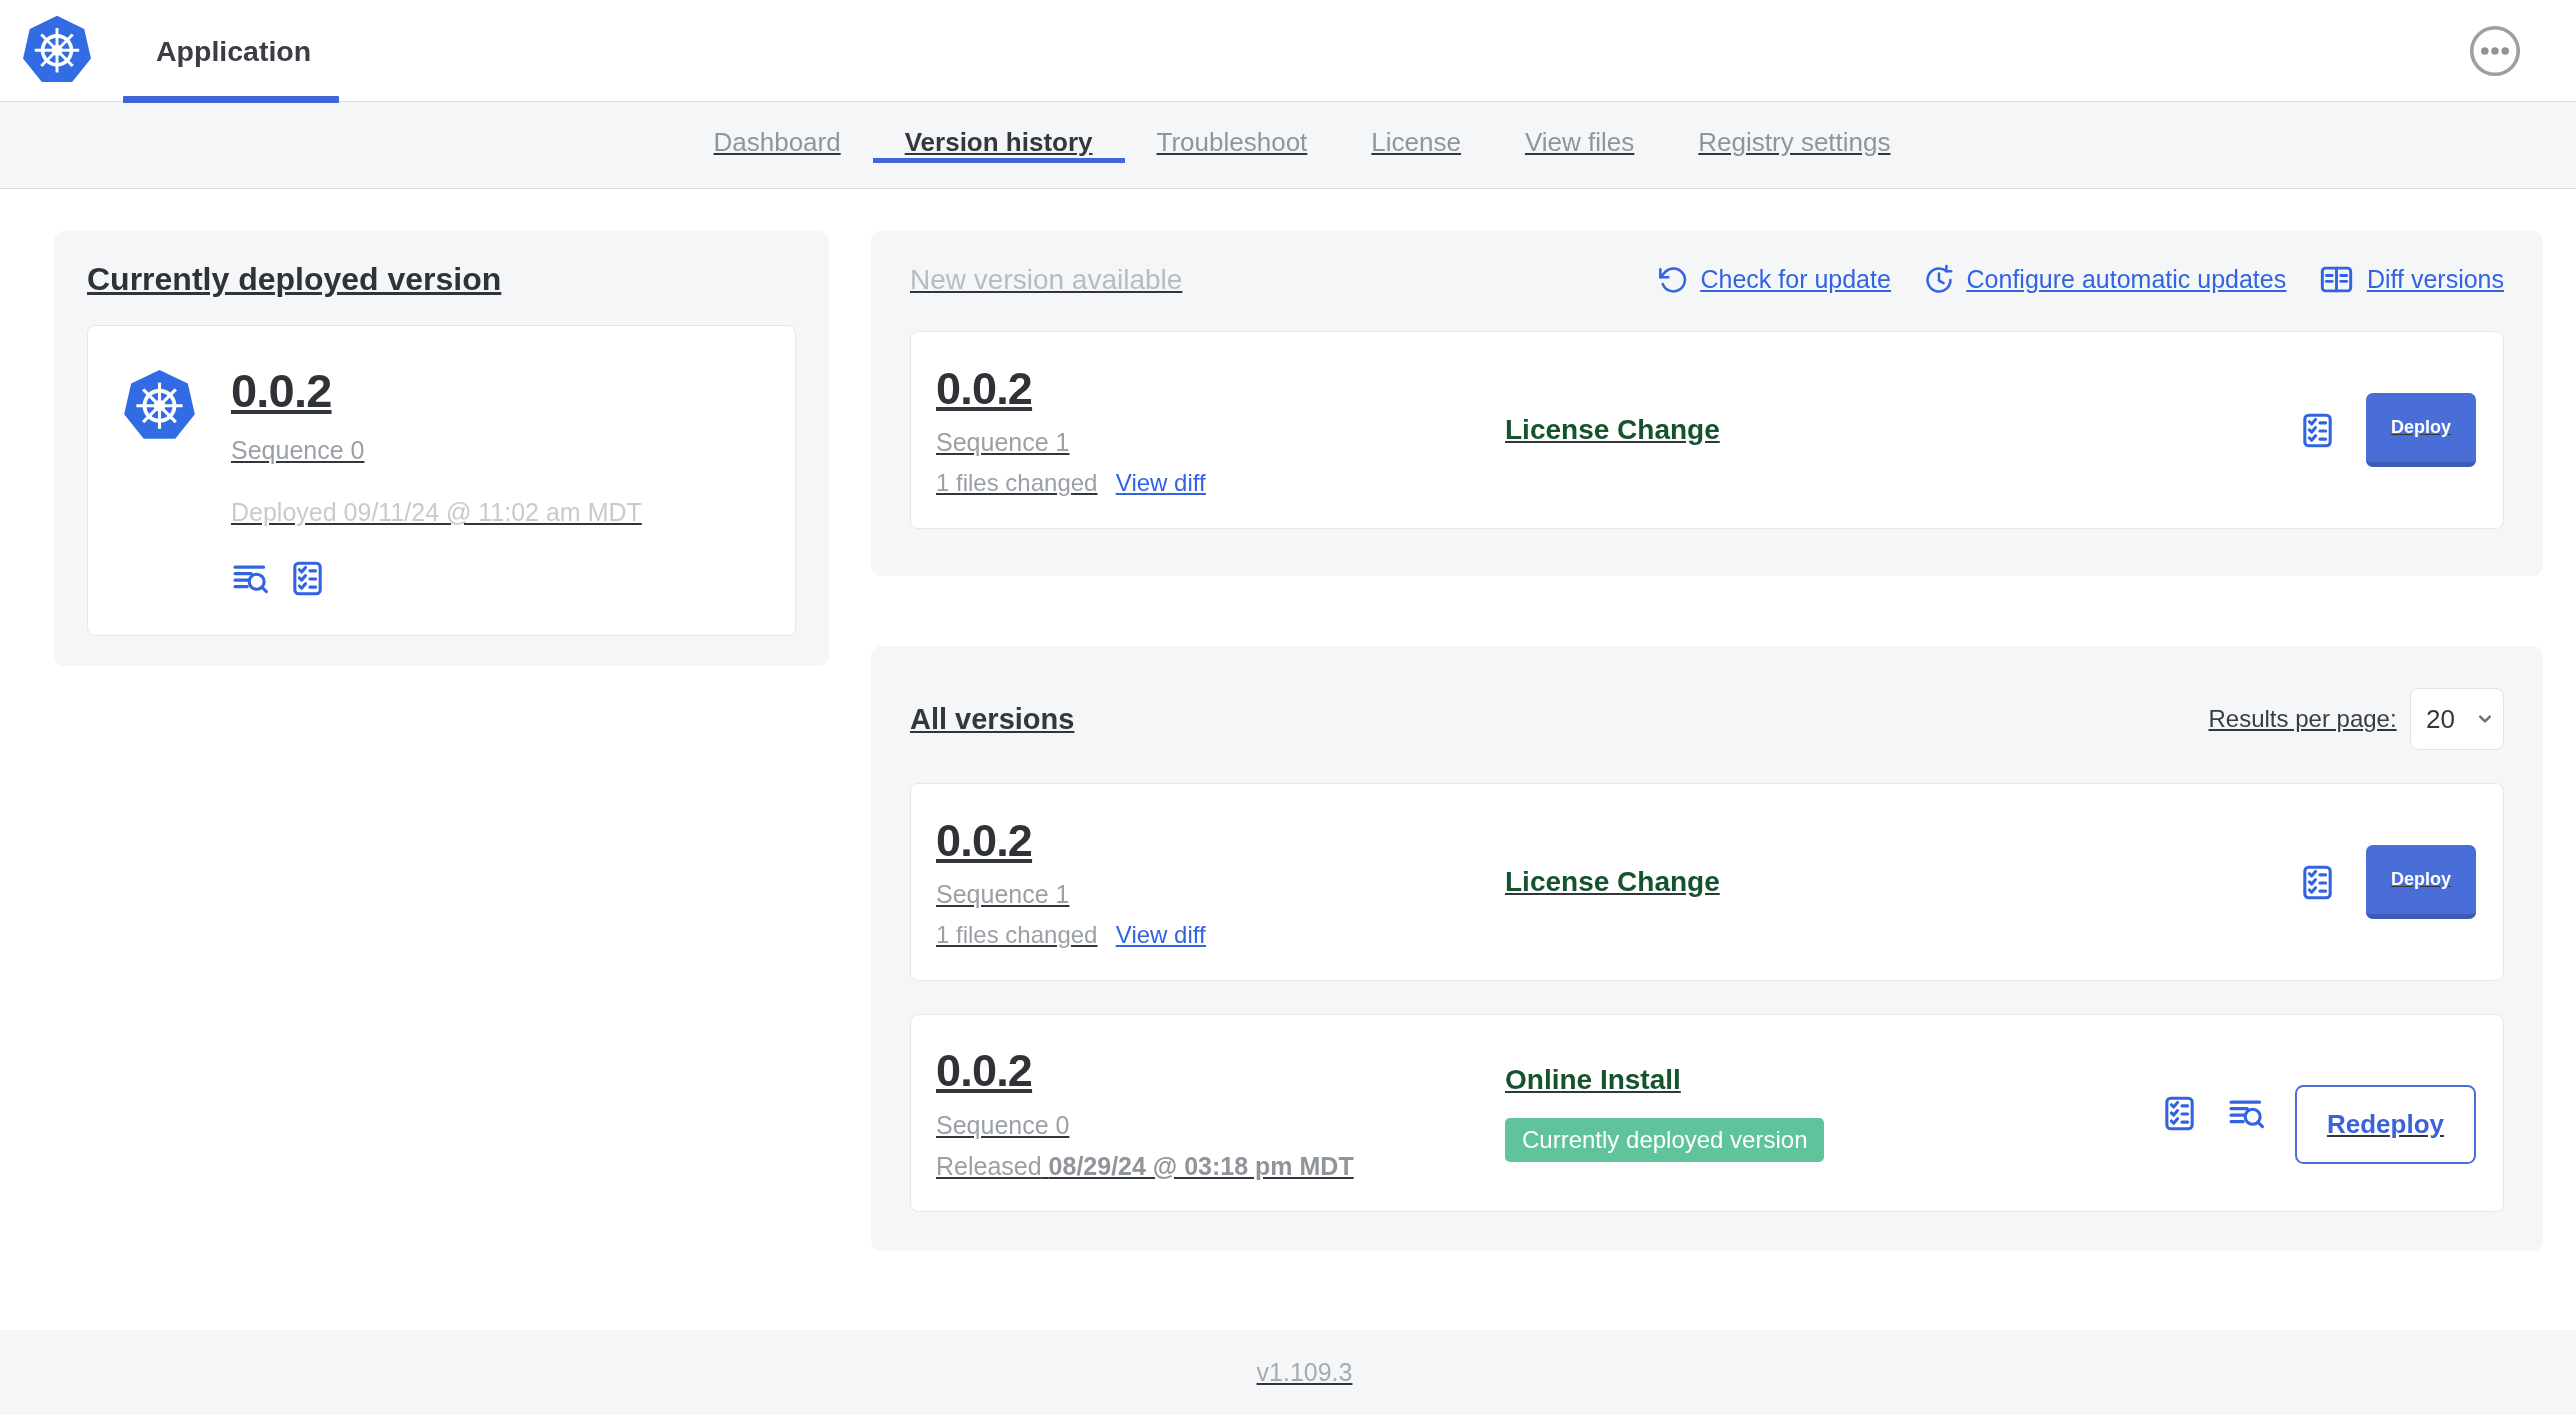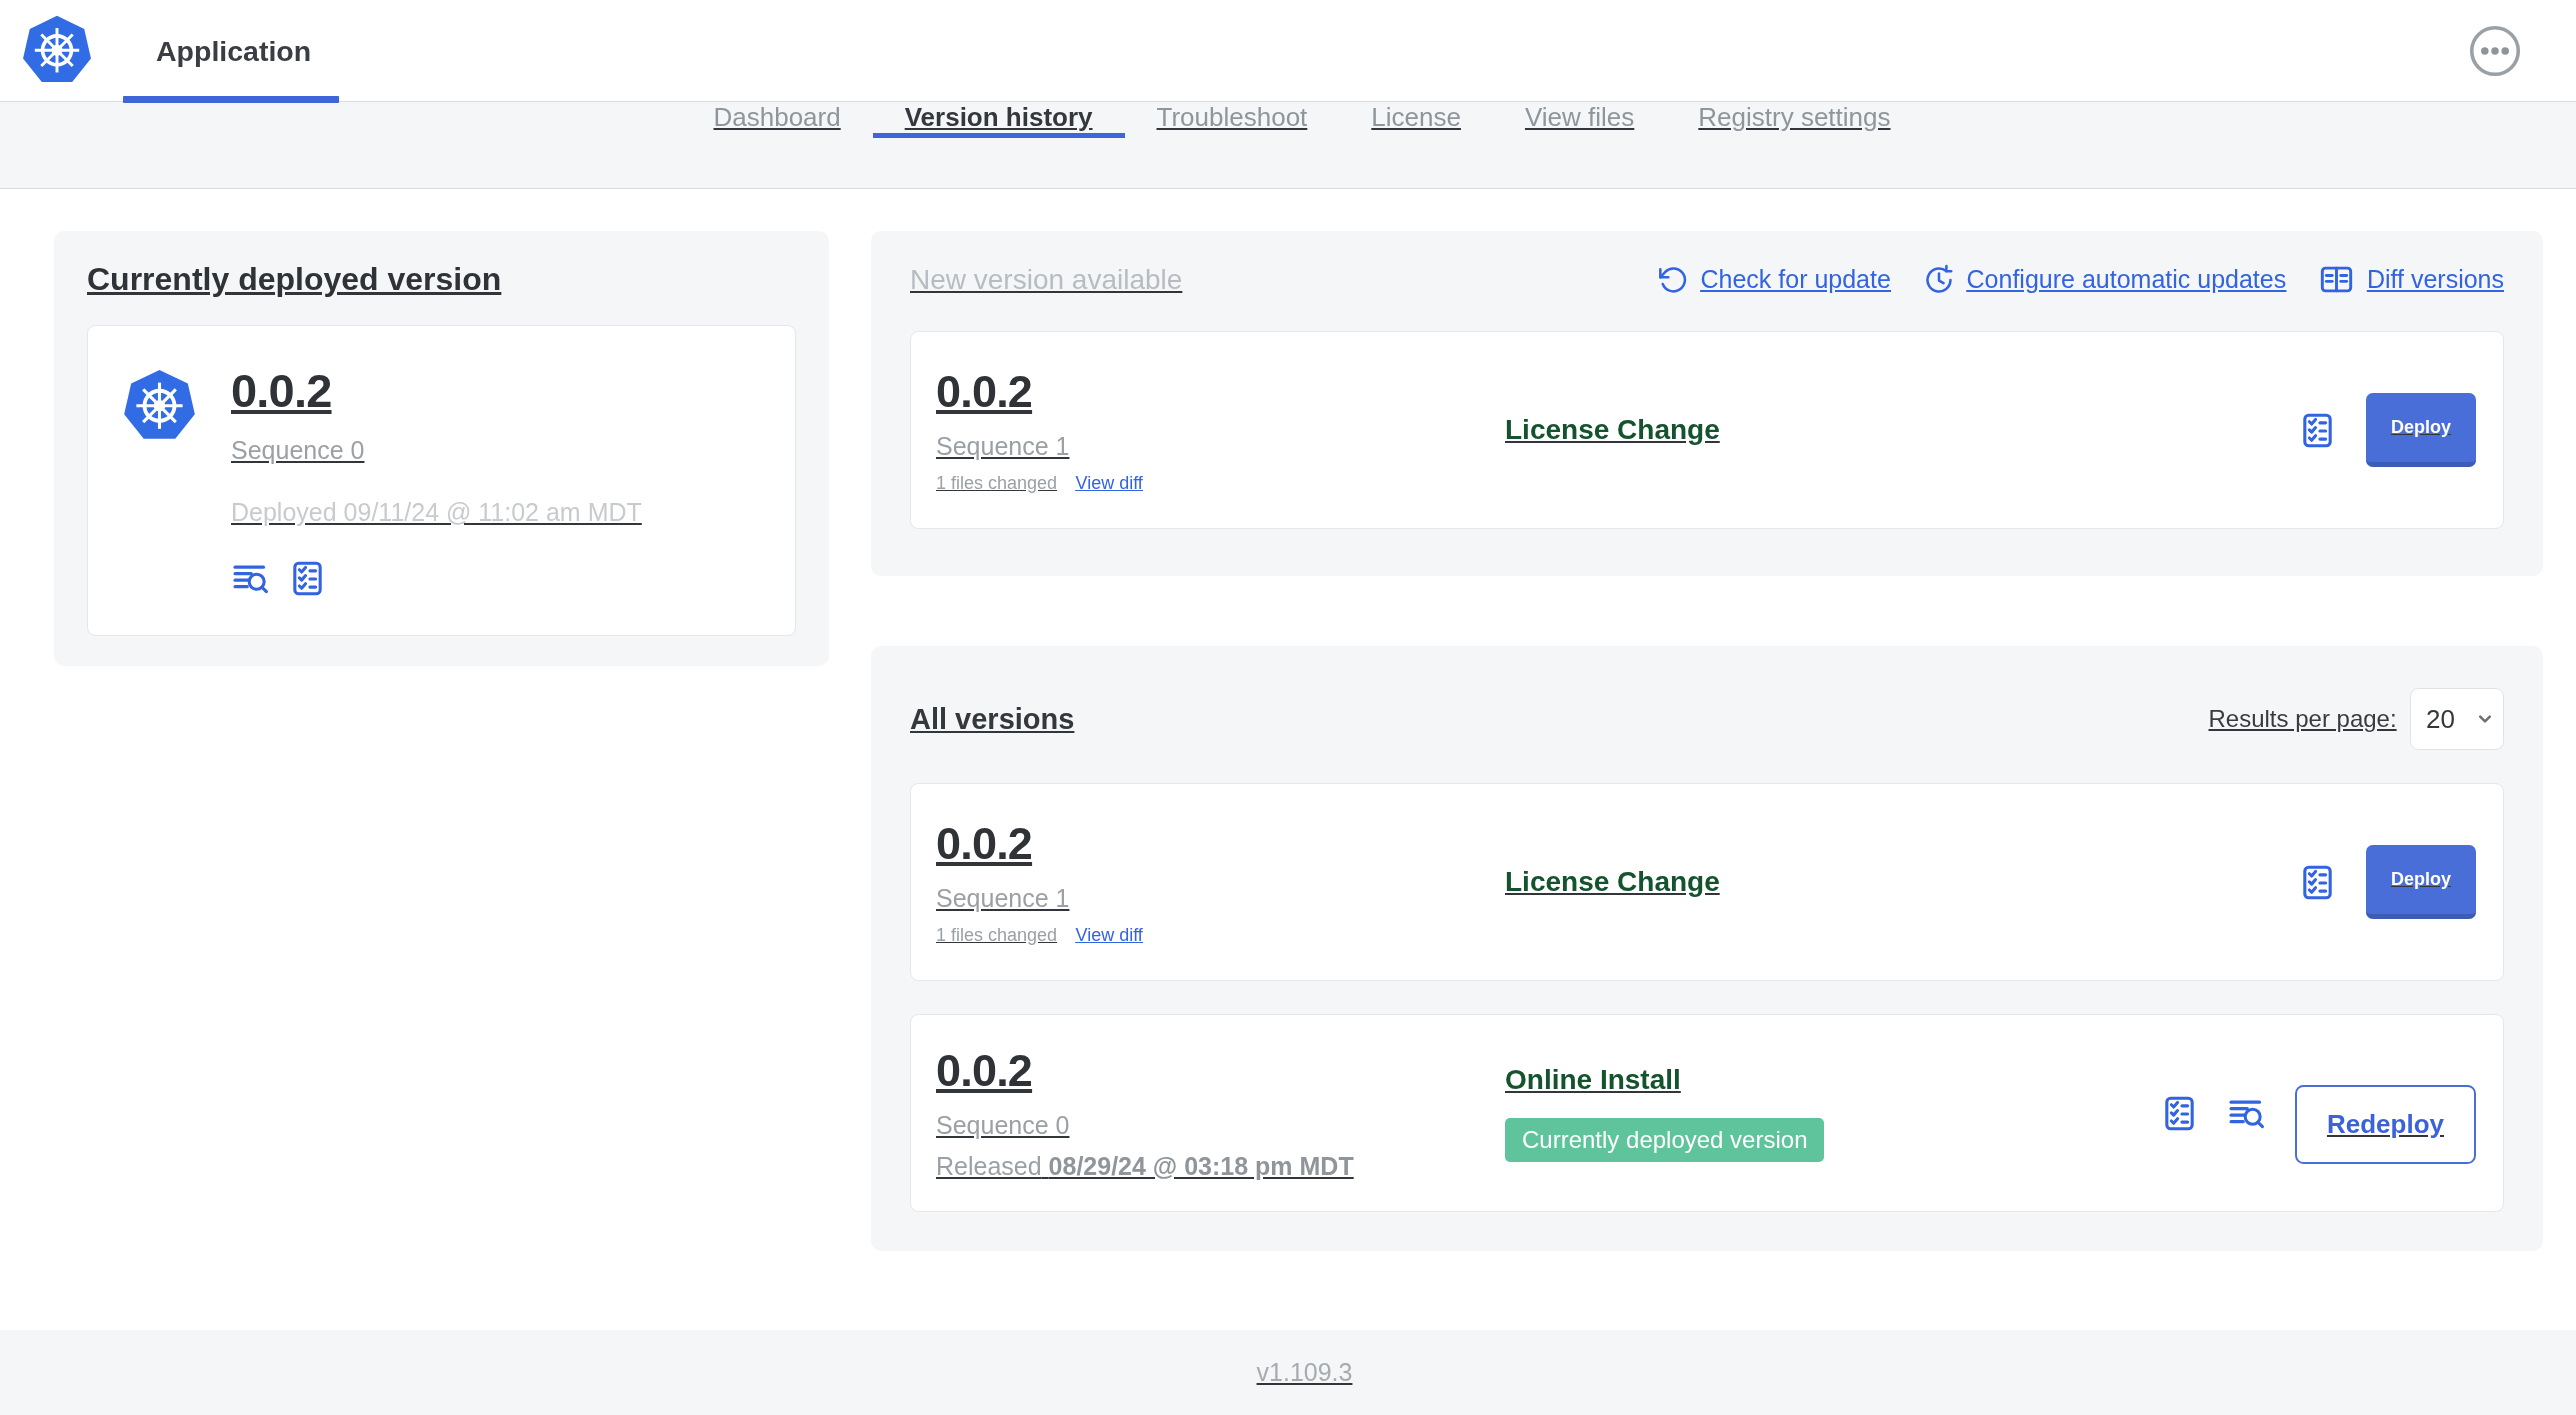--- a/index.html
+++ b/index.html
@@ -14,21 +14,21 @@
   .app-title { position:absolute; left:156px; top:0; height:102px; display:flex; align-items:center;
     font-size:28.5px; font-weight:600; color:#3a3e44; }
   .app-title-underline { position:absolute; left:123px; bottom:-1.7px; width:216px; height:6.7px;
     background:#4065d9; border-radius:0.8px; }
   .menu-btn { position:absolute; right:54px; top:50%; transform:translateY(-50%);
     width:54px; height:54px; background:none; border:none; cursor:pointer; padding:0; }
   .menu-btn svg { width:54px; height:54px; display:block; }
 
   
   .tabs { height:87px; background:#f4f6f8; border-bottom:1.7px solid #d9dcdf;
-    display:flex; justify-content:center; align-items:flex-start; flex:0 0 auto;padding-left:28px; }
+    display:flex; justify-content:center; align-items:center; flex:0 0 auto;padding-left:28px; }
   .tab { display:flex; align-items:center; padding:0 32px; font-size:26px; font-weight:500;
     color:#8e969b; text-decoration:none; cursor:pointer; border-bottom:5px solid transparent; }
   .tab.active { color:#34383c; font-weight:600; border-bottom-color:#4065d9; }
 
   
   .content { display:flex; align-items:flex-start; gap:42px; padding:42px 33px 0 54px; flex:1 1 auto; }
   .panel { background:#f4f6f8; border-radius:10px; }
 
   .left-col { width:775px; flex:0 0 auto; }
   .current-panel { padding:30px 33px 30px; }
@@ -53,21 +53,21 @@
   .head-link { display:flex; align-items:center; gap:11.7px; font-size:25px; font-weight:500;
     color:#3263e0; text-decoration:underline; cursor:pointer; }
   .head-link svg { width:32px; height:32px; flex:0 0 auto; }
   .head-link svg.big { width:37px; height:37px; }
 
   .row-card { margin-top:33px; min-height:198px; padding:28.5px 27px 28.5px 25px;
     display:flex; align-items:center; }
   .row-left { width:569px; flex:0 0 auto; }
   .row-version { font-size:45px; font-weight:700; color:#2f3237; letter-spacing:-0.8px; }
   .row-seq { margin-top:13.4px; font-size:25px; color:#9aa0a5; }
-  .row-files { margin-top:11.7px; font-size:18px; color:#9aa0a5; display:flex; gap:18.4px; align-items:center; }
+  .row-files { margin-top:11.7px; font-size:24px; color:#9aa0a5; display:flex; gap:18.4px; align-items:center; }
   .view-diff { color:#3263e0; font-weight:500; text-decoration:underline; cursor:pointer; }
   .row-released { margin-top:11.7px; font-size:25px; color:#9aa0a5; }
   .row-released b { font-weight:700; color:#8f959a; }
   .row-mid { flex:1 1 auto; }
   .row-source { font-size:28px; font-weight:600; color:#14532d; }
   .deployed-badge { display:inline-block; margin-top:22px; background:#5fc49c; color:#fff;
     font-size:24px; padding:8.4px 17px; border-radius:5px; }
   .row-actions { display:flex; align-items:center; gap:28.5px; flex:0 0 auto; }
   .btn-primary { background:#4a6ed7; color:#fff; font-size:18px; font-weight:700;
     font-family:"Liberation Sans",sans-serif; border:none; border-bottom:5px solid #3d5cb5;

